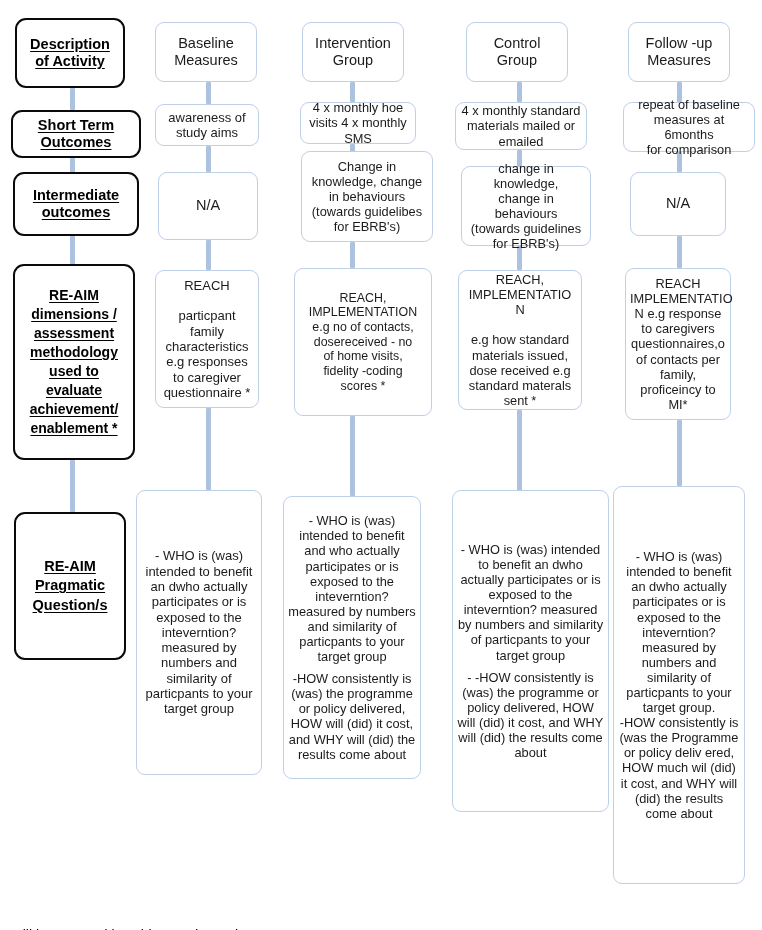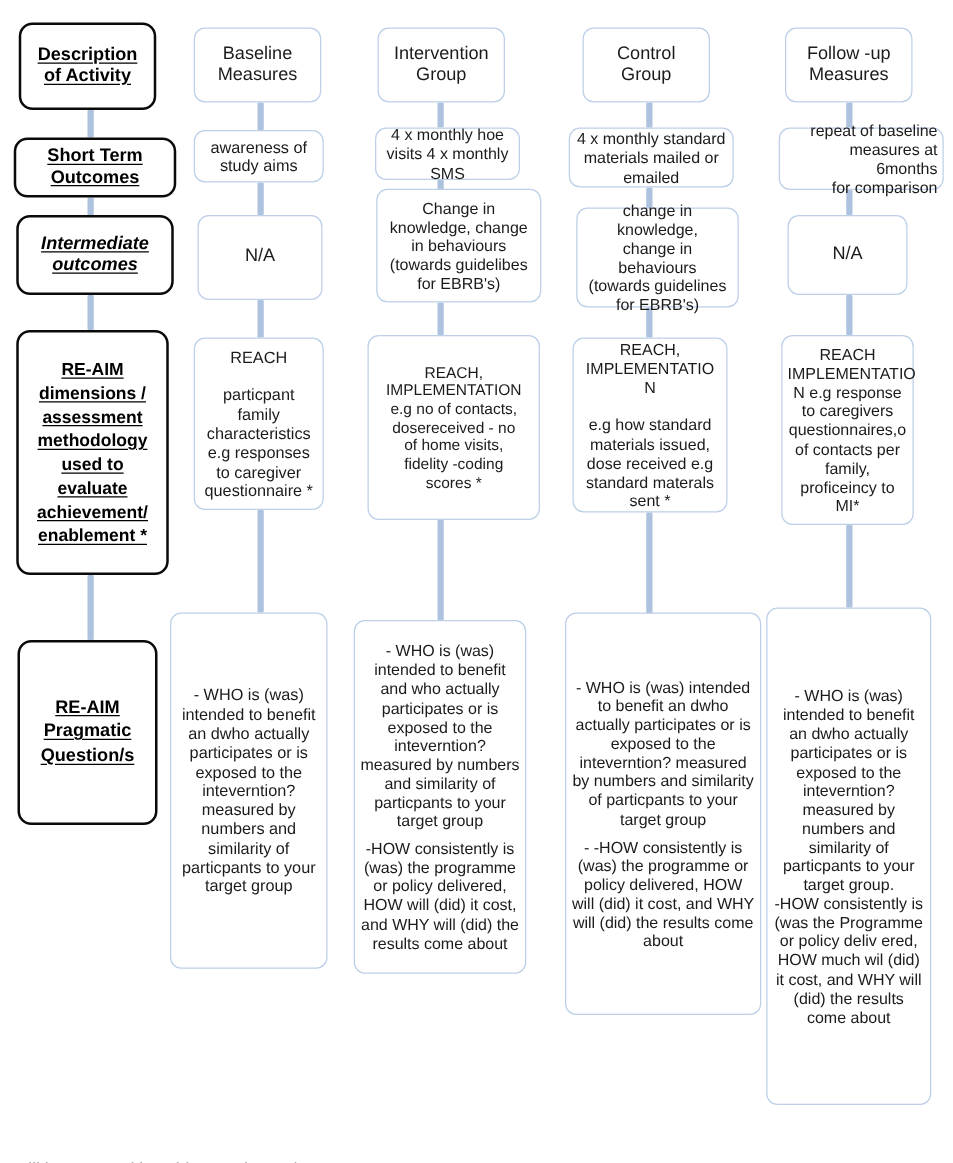--- a/index.html
+++ b/index.html
@@ -117,21 +117,21 @@
     </div>
   </div>
 
   <div class="box hdr" style="left:11px; top:86px; width:130px; height:48px;">
     <div class="inner">
       <span class="u">Short Term</span><br>
       <span class="u">Outcomes</span>
     </div>
   </div>
 
-  <div class="box hdr" style="left:13px; top:148px; width:126px; height:64px;font-style:italic;">
+  <div class="box hdr" style="left:13px; top:148px; width:126px; height:64px;">
     <div class="inner">
       <span class="u">Intermediate</span><br>
       <span class="u">outcomes</span>
     </div>
   </div>
 
   <div class="box hdr" style="left:13px; top:240px; width:122px; height:196px; font-size:14px;">
     <div class="inner" style="line-height:1.35;">
       <span class="u">RE-AIM</span><br>
       <span class="u">dimensions /</span><br>
@@ -241,21 +241,21 @@
     <div class="inner">
       <p class="p" style="white-space: pre-line;">- WHO is (was) intended to benefit an dwho actually participates or is exposed to the inteverntion? measured by numbers and similarity of particpants to your target group</p>
       <p class="p" style="white-space: pre-line;">- -HOW consistently is (was) the programme or policy delivered, HOW will (did) it cost, and WHY will (did) the results come about</p>
     </div>
   </div>
 
   <div class="box cell t14" style="left:628px; top:-2px; width:102px; height:60px;">
     <div class="inner ml" style="white-space: pre-line;">Follow -up
 Measures</div>
   </div>
-  <div class="box cell t125" style="left:623px; top:78px; width:132px; height:50px;text-align:right;">
+  <div class="box cell t125" style="left:623px; top:78px; width:132px; height:50px;">
     <div class="inner ml" style="white-space: pre-line;">repeat of baseline
 measures at 6months
 for comparison</div>
   </div>
   <div class="box cell t14" style="left:630px; top:148px; width:96px; height:64px;">
     <div class="inner ml" style="white-space: pre-line;">N/A</div>
   </div>
   <div class="box cell t125" style="left:625px; top:244px; width:106px; height:152px;">
     <div class="inner ml" style="white-space: pre-line;">REACH
 IMPLEMENTATIO

